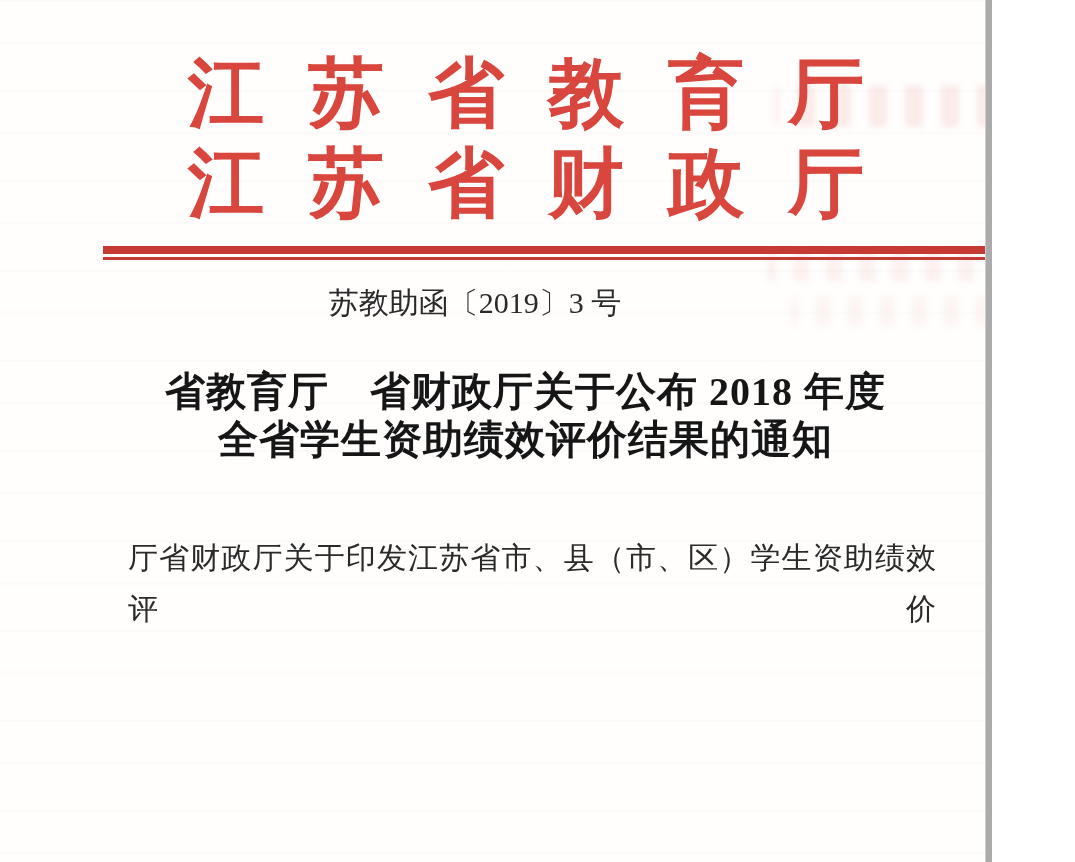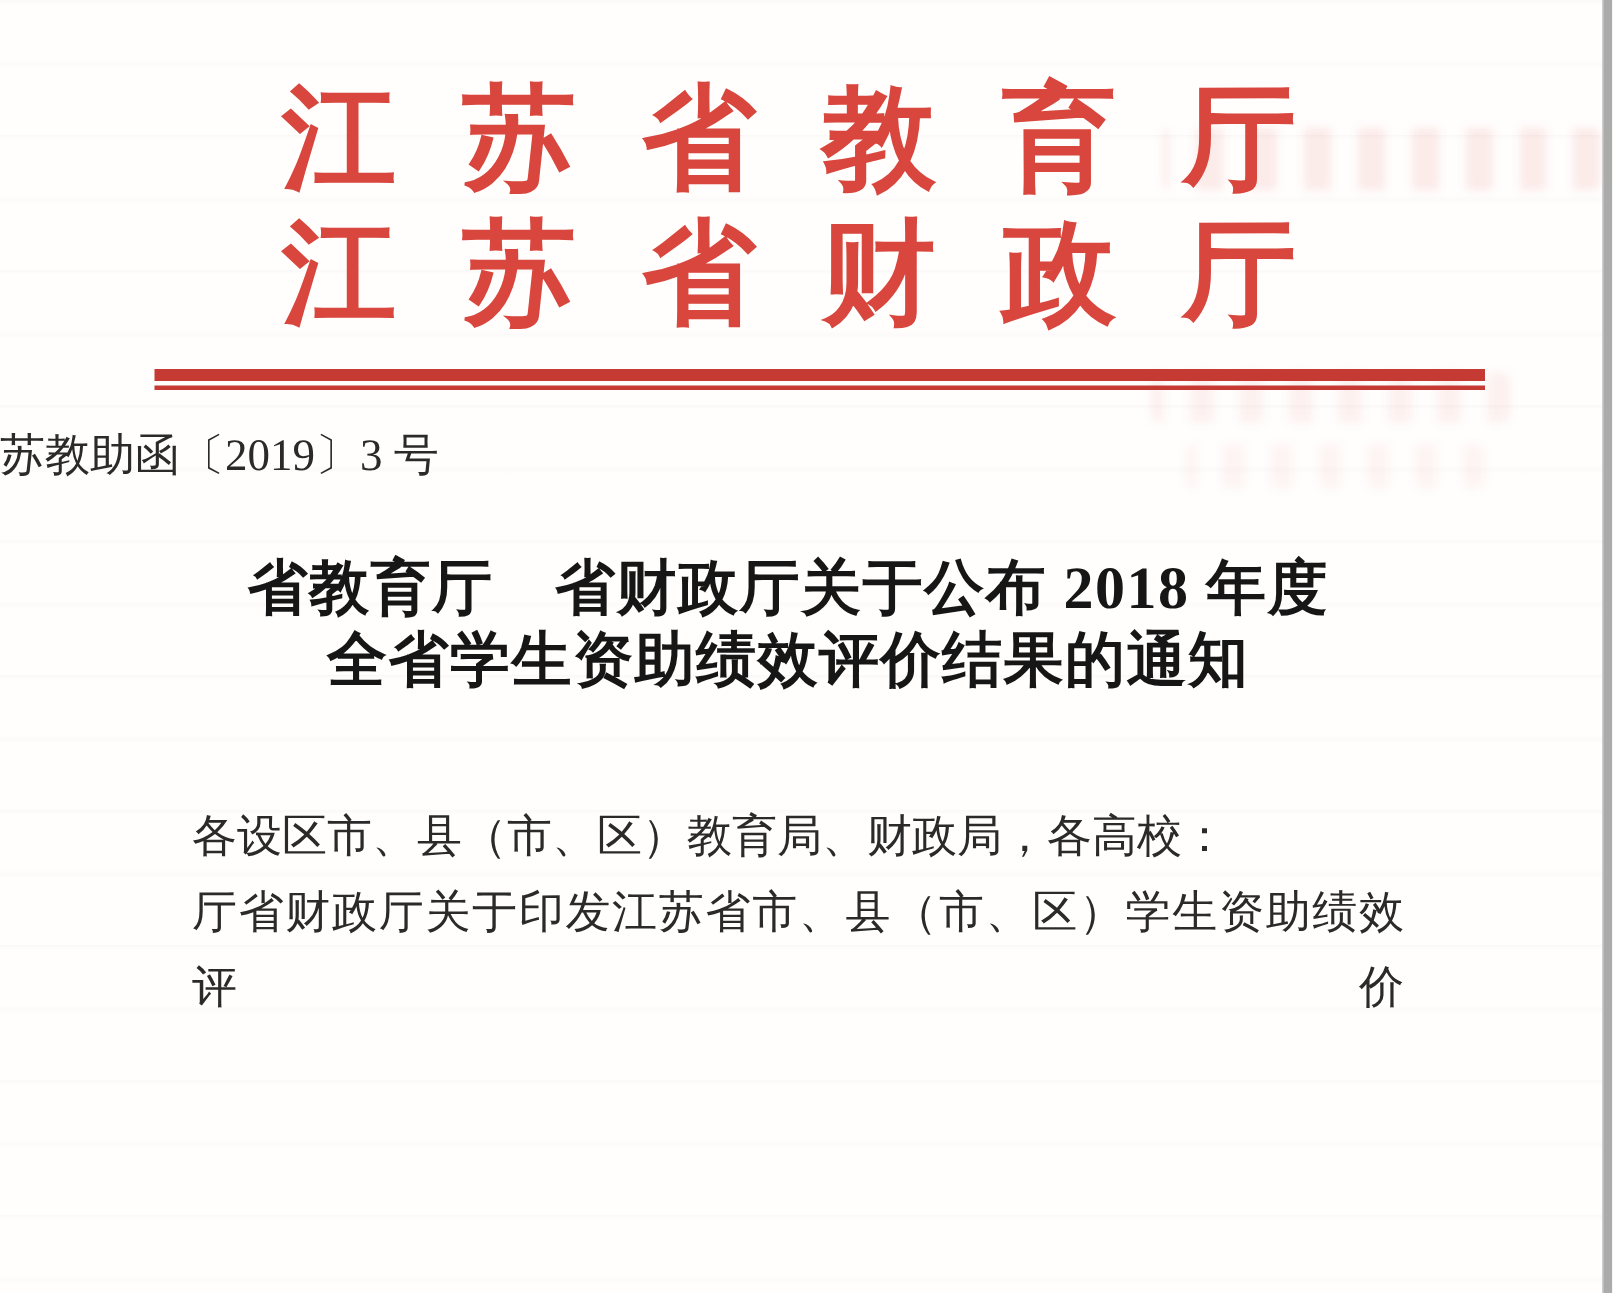--- a/index.html
+++ b/index.html
@@ -1,21 +1,21 @@
 <!DOCTYPE html>
 <html style="--letterhead-red: #d8463d; --divider-red: #c53a33; --text-black: #2a2a2a; --scan-edge-gray: #ababab; --page-bg: #fffefd;"><head>
 <meta charset="utf-8">
 <style>
   * { margin: 0; padding: 0; box-sizing: border-box; }
   html, body { width: 1075px; height: 862px; overflow: hidden; }
   body { background: #ffffff; font-family: "Liberation Serif", "DejaVu Serif", serif; }
 
   .page {
     position: relative;
-    width: 1075px;
+    width: 992px;
     height: 862px;
     background: var(--page-bg, #fffefd);
     overflow: hidden;
   }
   
   .page::before {
     content: "";
     position: absolute; inset: 0;
     background: repeating-linear-gradient(
       180deg,
@@ -64,24 +64,25 @@
   .divider .bar-thin {
     height: 3px;
     margin-top: 3px;
     background: var(--divider-red, #c53a33);
   }
 
   .doc-number {
     position: absolute;
     top: 283px; left: 0;
     width: 930px;
-    text-align: left;
+    text-align: center;
     font-size: 30px;
     color: var(--text-black, #2a2a2a);
     white-space: nowrap;
+    padding-left: 20px;
   }
 
   .doc-title {
     position: absolute;
     top: 368px; left: -12px;
     width: 1075px;
     text-align: center;
     font-weight: 900;
     font-size: 40px;
     line-height: 48px;
@@ -161,20 +162,19 @@
   </div>
 
   <div class="doc-number">苏教助函〔2019〕3 号</div>
 
   <div class="doc-title">
     <div>省教育厅　省财政厅关于公布 2018 年度</div>
     <div>全省学生资助绩效评价结果的通知</div>
   </div>
 
   <div class="doc-body">
-    <div class="line">各设区市、县（市、区）教育局、财政局，各高校：</div>
     <div class="line just">厅省财政厅关于印发江苏省市、县（市、区）学生资助绩效评价</div>
 
   </div>
 
   <div class="scan-edge"></div>
 
 </div>
 
 </body></html>

